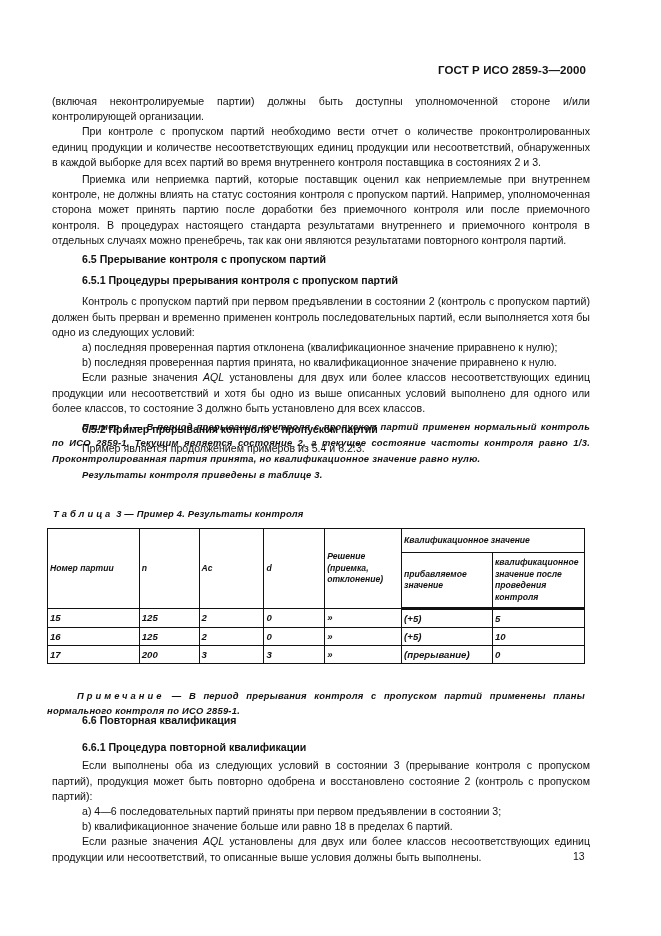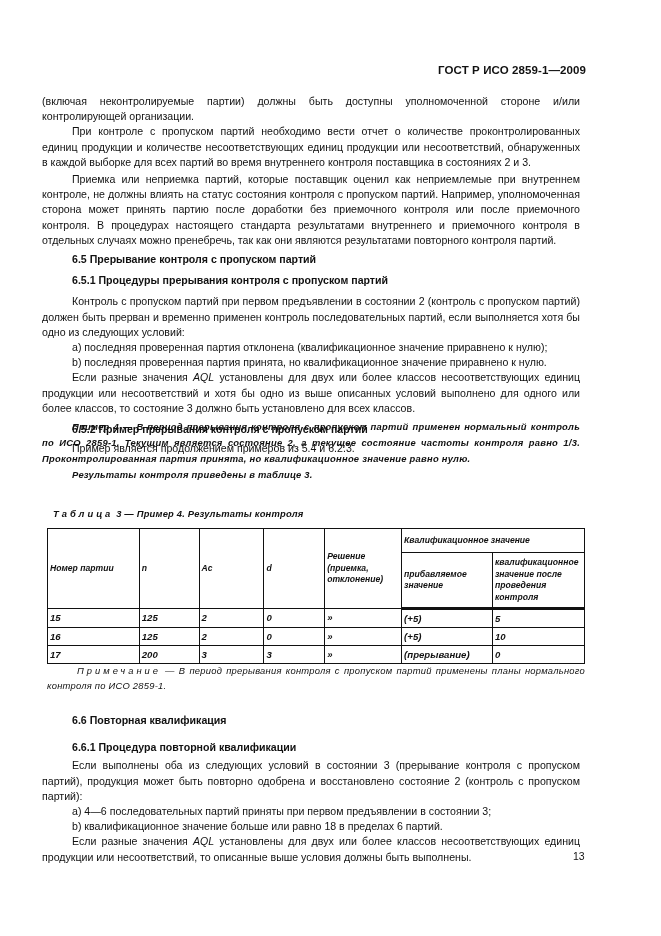--- a/index.html
+++ b/index.html
@@ -1,45 +1,45 @@
 <!DOCTYPE html>
 <html><head>
 <meta charset="utf-8">
 <style>
   html, body { margin:0; padding:0; background:#ffffff; }
   body { width:661px; height:936px; position:relative; overflow:hidden;
          font-family:"Liberation Sans", sans-serif; color:#111; }
   .page { position:absolute; left:0; top:0; width:661px; height:936px; }
   .hdr { position:absolute; top:64px; right:75px; font-weight:bold; font-size:11.5px; letter-spacing:0.1px; }
-  .txt { position:absolute; left:42px; width:538px; font-size:10.6px; line-height:15.2px; text-align:justify; }
+  .txt { position:absolute; left:52px; width:538px; font-size:10.6px; line-height:15.2px; text-align:justify; }
   .p { margin:0; }
   .ind { text-indent:30px; }
   .li { padding-left:30px; text-indent:0; }
   .h { font-weight:bold; padding-left:30px; margin:0; }
   .ex { font-style:italic; font-weight:bold; font-size:9.4px; line-height:16px; letter-spacing:0.25px; }
   .cap { position:absolute; left:53px; top:508px; font-style:italic; font-weight:bold; font-size:9.4px; letter-spacing:0.2px; }
   .cap .sp { letter-spacing:3px; }
   table.t { position:absolute; left:47px; top:528px; width:538px; border-collapse:collapse;
             font-style:italic; font-weight:bold; font-size:8.6px; }
   table.t td { border:1px solid #111; text-align:left; vertical-align:middle; padding:0 2px; line-height:11.5px; }
   table.t tr.h1 td { height:23px; }
   table.t tr.h2 td { height:54px; }
   table.t tr.hb td { border-bottom:3px solid #111; }
   table.t tr.r td { height:17px; font-size:9.6px; }
-  .note { position:absolute; left:47px; width:538px; top:663px; font-style:italic; font-weight:normal; font-size:9.4px; line-height:15.4px; letter-spacing:0.25px; text-align:justify; }
+  .note { position:absolute; left:47px; width:538px; top:688px; font-style:italic; font-weight:bold; font-size:9.4px; line-height:15.4px; letter-spacing:0.25px; text-align:justify; }
   .note .sp { letter-spacing:3px; }
   .pgnum { position:absolute; top:850px; left:573px; font-size:10.5px; }
   i.n { font-style:italic; }
 </style>
 </head>
 <body>
 
 <div class="page">
 
-  <div class="hdr">ГОСТ Р ИСО 2859-1—2009</div>
+  <div class="hdr">ГОСТ Р ИСО 2859-3—2000</div>
 
   <div class="txt" style="top:94px;">
     <p class="p">(включая неконтролируемые партии) должны быть доступны уполномоченной стороне и/или контролирующей организации.</p>
     <p class="p ind">При контроле с пропуском партий необходимо вести отчет о количестве проконтролированных единиц продукции и количестве несоответствующих единиц продукции или несоответствий, обнаруженных в каждой выборке для всех партий во время внутреннего контроля поставщика в состояниях 2 и 3.</p>
     <p class="p ind" style="margin-top:2px;">Приемка или неприемка партий, которые поставщик оценил как неприемлемые при внутреннем контроле, не должны влиять на статус состояния контроля с пропуском партий. Например, уполномоченная сторона может принять партию после доработки без приемочного контроля или после приемочного контроля. В процедурах настоящего стандарта результатами внутреннего и приемочного контроля в отдельных случаях можно пренебречь, так как они являются результатами повторного контроля партий.</p>
   </div>
 
   <div class="txt" style="top:252px;">
     <p class="h">6.5  Прерывание контроля с пропуском партий</p>
     <p class="h" style="margin-top:6px;">6.5.1  Процедуры прерывания контроля с пропуском партий</p>

